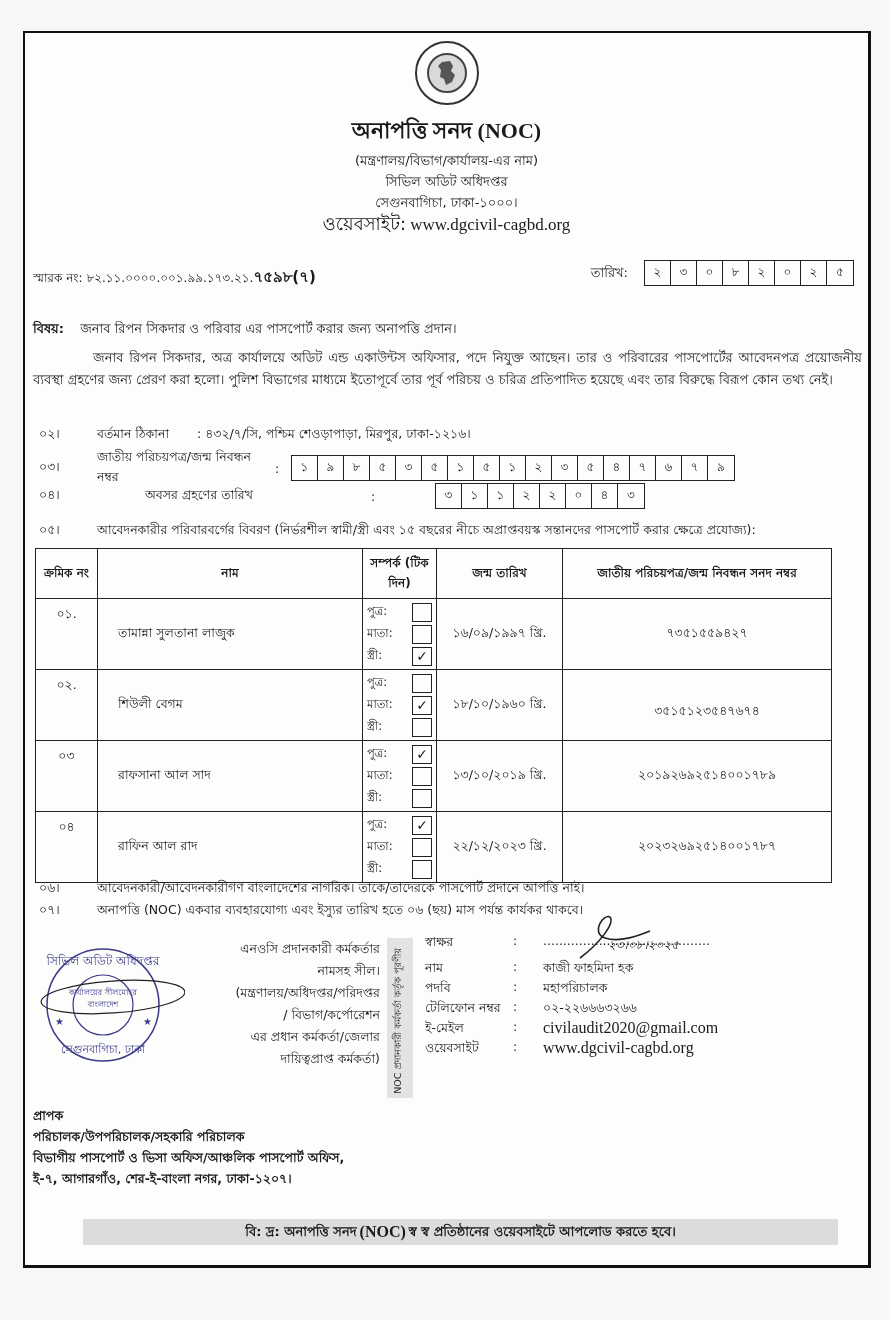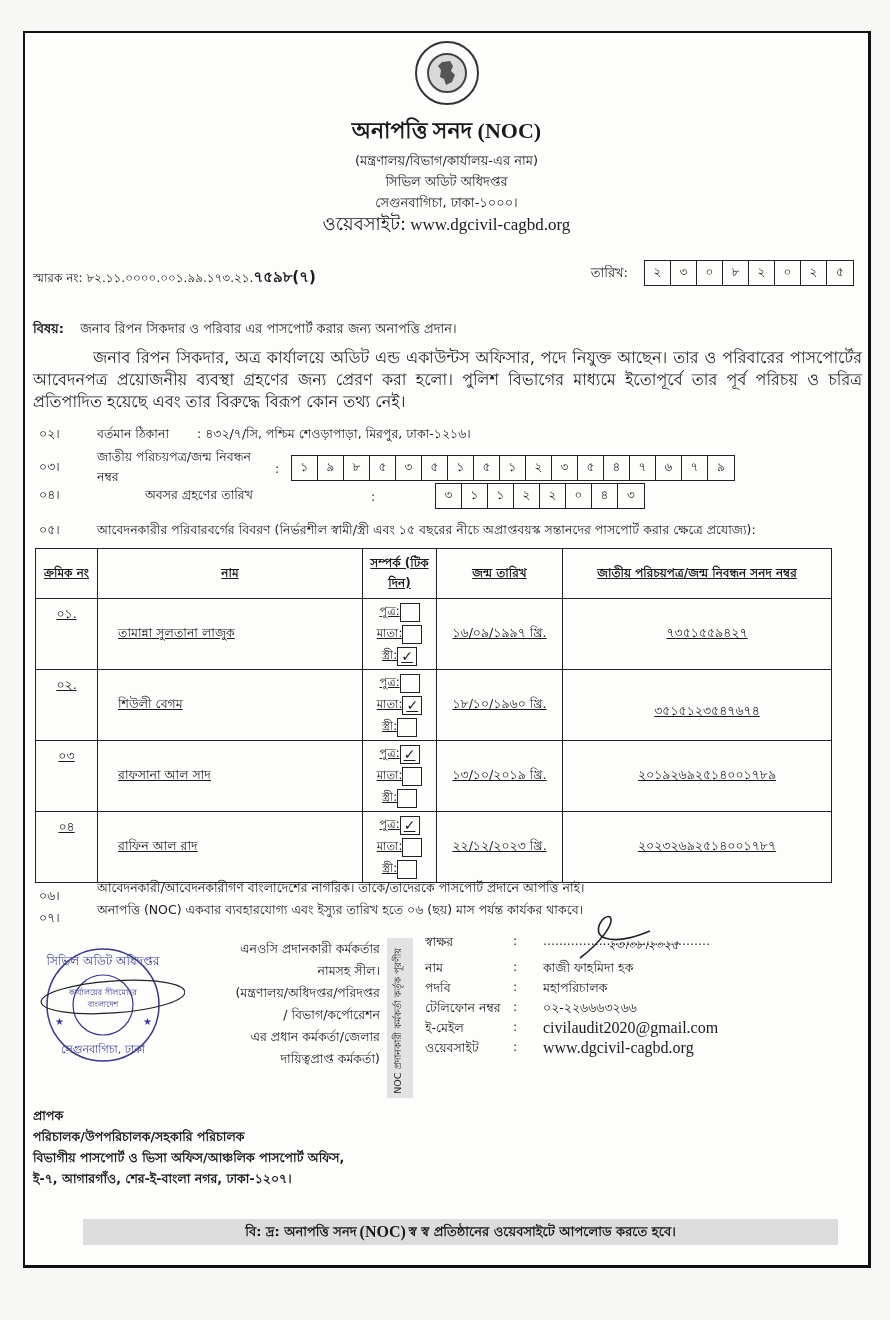--- a/index.html
+++ b/index.html
@@ -17,38 +17,38 @@
   .hline { font-size: 13px; line-height: 21px; }
   .hline.web { font-family: "Liberation Serif", serif; font-size: 17px; }
   .memo { left: 8px; top: 232px; font-size: 12px; }
   .memo b { font-size: 15px; }
   .date-row { right: 14px; top: 227px; display: flex; align-items: center; gap: 16px; font-size: 13px; }
   .boxes { display: flex; border: 1.5px solid #222; }
   .boxes span { width: 26px; height: 24px; border-right: 1.5px solid #222; display: flex; align-items: center; justify-content: center; font-size: 12px; }
   .boxes span:last-child { border-right: none; }
   .subject { left: 8px; top: 286px; font-size: 13px; }
   .subject .lbl { font-weight: bold; margin-right: 12px; }
-  .para { left: 8px; right: 6px; top: 314px; font-size: 16px; line-height: 22px; text-indent: 60px; text-align: justify; }
+  .para { left: 8px; right: 6px; top: 314px; font-size: 13px; line-height: 22px; text-indent: 60px; text-align: justify; }
   .item { left: 14px; font-size: 12.5px; display: flex; align-items: center; }
   .item .num { width: 58px; }
   .item .lab { width: 178px; }
   .item .colon { width: 16px; }
-  .tbl { position: absolute; left: 10px; top: 515px; width: 797px; border-collapse: collapse; font-size: 12.5px; text-decoration: underline; }
+  .tbl { position: absolute; left: 10px; top: 515px; width: 797px; border-collapse: collapse; font-size: 12.5px; }
   .tbl th, .tbl td { border: 1.5px solid #222; }
   .tbl th { height: 50px; font-weight: bold; font-size: 12px; text-align: center; }
   .tbl td { height: 70px; }
   .tbl .c-sl { width: 62px; text-align: center; vertical-align: top; padding-top: 6px; }
   .tbl .c-name { width: 265px; padding-left: 20px; }
   .tbl .c-rel { width: 74px; padding: 2px 4px; }
   .tbl .c-dob { width: 126px; text-align: center; }
   .tbl .c-id { text-align: center; padding-left: 20px; }
-  .rel-line { display: flex; justify-content: center; align-items: center; height: 22px; font-size: 11.5px; }
+  .rel-line { display: flex; justify-content: space-between; align-items: center; height: 22px; font-size: 11.5px; }
   .cb { width: 20px; height: 19px; border: 1.5px solid #222; display: inline-flex; align-items: center; justify-content: center; font-size: 14px; line-height: 1; }
   .note { left: 14px; font-size: 12.5px; display: flex; }
-  .note .num { width: 58px; margin-top: 8px; }
+  .note .num { width: 58px; }
   .sig-left { left: 150px; top: 905px; width: 205px; text-align: right; font-size: 12.5px; line-height: 22px; }
   .vstrip { left: 362px; top: 905px; width: 26px; height: 160px; background: #e3e3e3; }
   .vtext { position: absolute; left: 3px; bottom: 4px; writing-mode: vertical-rl; transform: rotate(180deg); font-size: 9.5px; white-space: nowrap; }
   .sig-labels { left: 400px; top: 900px; font-size: 12.5px; }
   .sig-labels div { height: 20px; }
   .sig-values { left: 488px; top: 900px; font-size: 12.5px; }
   .sig-values div { height: 20px; display: flex; }
   .sig-values .c { width: 30px; }
   .sig-values .latin { font-family: "Liberation Serif", serif; font-size: 16px; }
   .seal { left: 10px; top: 910px; width: 150px; height: 130px; }

